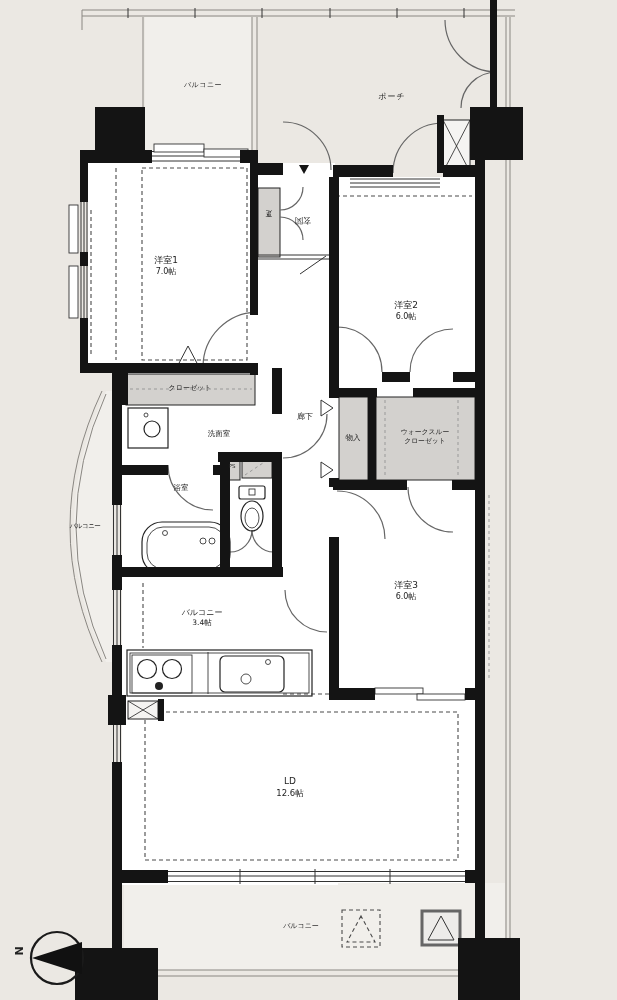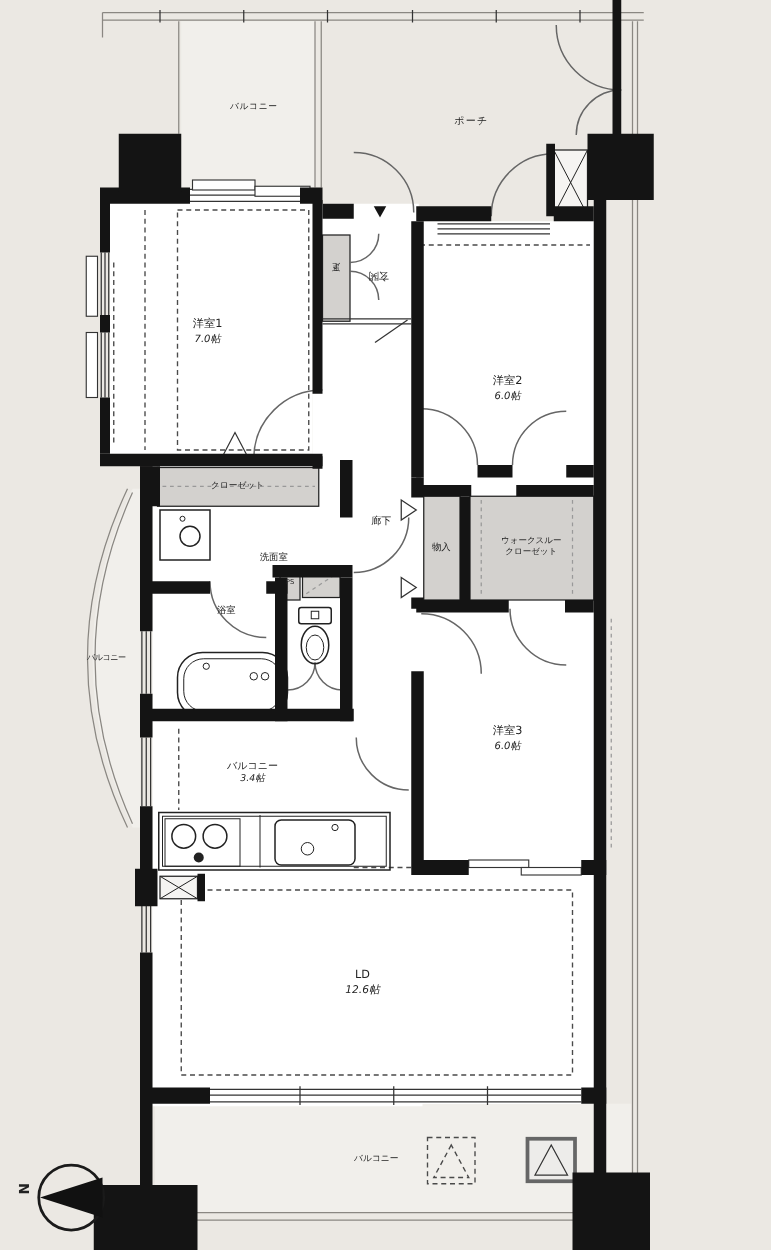--- a/index.html
+++ b/index.html
@@ -18,21 +18,21 @@
   .wl{stroke:#333;stroke-width:1;fill:none;}
   .arc{stroke:#666;stroke-width:1.2;fill:none;}
   .fx{stroke:#222;stroke-width:1.2;fill:none;}
   .fx2{stroke:#222;stroke-width:0.8;fill:none;}
   .dash{stroke:#4a4a4a;stroke-width:1.1;stroke-dasharray:4 3;fill:none;}
   .dash2{stroke:#999;stroke-width:1;stroke-dasharray:3 3;fill:none;}
   .panel{fill:#fff;stroke:#333;stroke-width:0.9;}
   .tri{fill:none;stroke:#333;stroke-width:1;}
   .lbl{position:absolute;color:#222;text-align:center;line-height:1.3;white-space:nowrap;
        transform:translate(-50%,-50%);}
-  .lbl .sz{letter-spacing:0;font-style:italic;}
+  .lbl .sz{letter-spacing:0;}
   .rot180{transform:translate(-50%,-50%) rotate(180deg);}
   .vert{writing-mode:vertical-rl;}
   .nrot{transform:translate(-50%,-50%) rotate(-90deg);font-weight:bold;}
 </style>
 </head>
 <body>
 
 <div class="stage">
 
 <svg width="617" height="1000" viewBox="0 0 617 1000">
@@ -288,21 +288,21 @@
     <rect x="458" y="938" width="62" height="62"></rect>
   </g>
 
   <g>
     <circle cx="57" cy="958" r="26" fill="none" stroke="#1a1a1a" stroke-width="2.2"></circle>
     <polygon points="32,958 82,942 82,974" fill="#111"></polygon>
   </g>
 </svg>
 
 <div class="lbl" style="left:203px;top:86px;font-size:7px;letter-spacing:0.5px">バルコニー</div>
-<div class="lbl" style="left:377px;top:97px;font-size:8px;letter-spacing:1px">ポーチ</div>
+<div class="lbl" style="left:392px;top:97px;font-size:8px;letter-spacing:1px">ポーチ</div>
 
 <div class="lbl" style="left:166px;top:266px;font-size:9px">
   <div>洋室1</div>
   <div class="sz" style="font-size:8px">7.0帖</div>
 </div>
 
 <div class="lbl rot180" style="left:303px;top:220px;font-size:8px">玄関</div>
 <div class="lbl rot180 vert" style="left:269px;top:222px;font-size:6.5px">下足</div>
 
 <div class="lbl" style="left:406px;top:311px;font-size:9px">
@@ -312,21 +312,21 @@
 
 <div class="lbl" style="left:305px;top:417px;font-size:8px">廊下</div>
 <div class="lbl" style="left:353px;top:438px;font-size:7.5px">物入</div>
 
 <div class="lbl" style="left:425px;top:437px;font-size:6.8px">
   <div>ウォークスルー</div>
   <div>クローゼット</div>
 </div>
 
 <div class="lbl" style="left:190px;top:389px;font-size:7px">クローゼット</div>
-<div class="lbl" style="left:219px;top:446px;font-size:7.5px">洗面室</div>
+<div class="lbl" style="left:219px;top:434px;font-size:7.5px">洗面室</div>
 <div class="lbl" style="left:181px;top:488px;font-size:7.5px">浴室</div>
 <div class="lbl" style="left:232px;top:467px;font-size:5.5px">PS</div>
 <div class="lbl" style="left:85px;top:526px;font-size:6.5px;letter-spacing:-0.5px">バルコニー</div>
 
 <div class="lbl" style="left:202px;top:618px;font-size:8px">
   <div>バルコニー</div>
   <div class="sz" style="font-size:7.5px">3.4帖</div>
 </div>
 
 <div class="lbl" style="left:406px;top:591px;font-size:9px">

